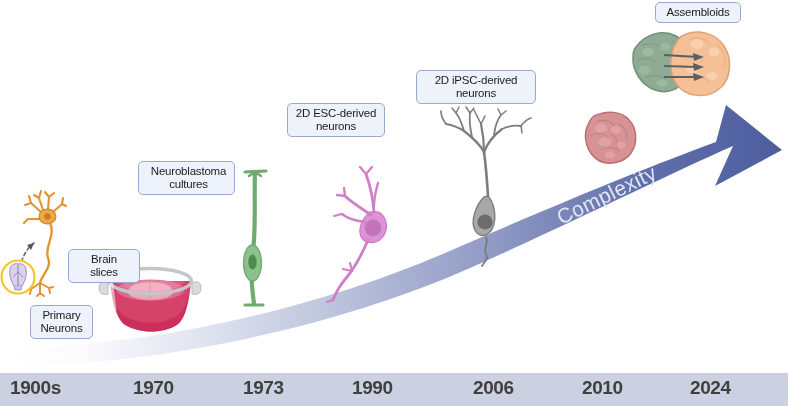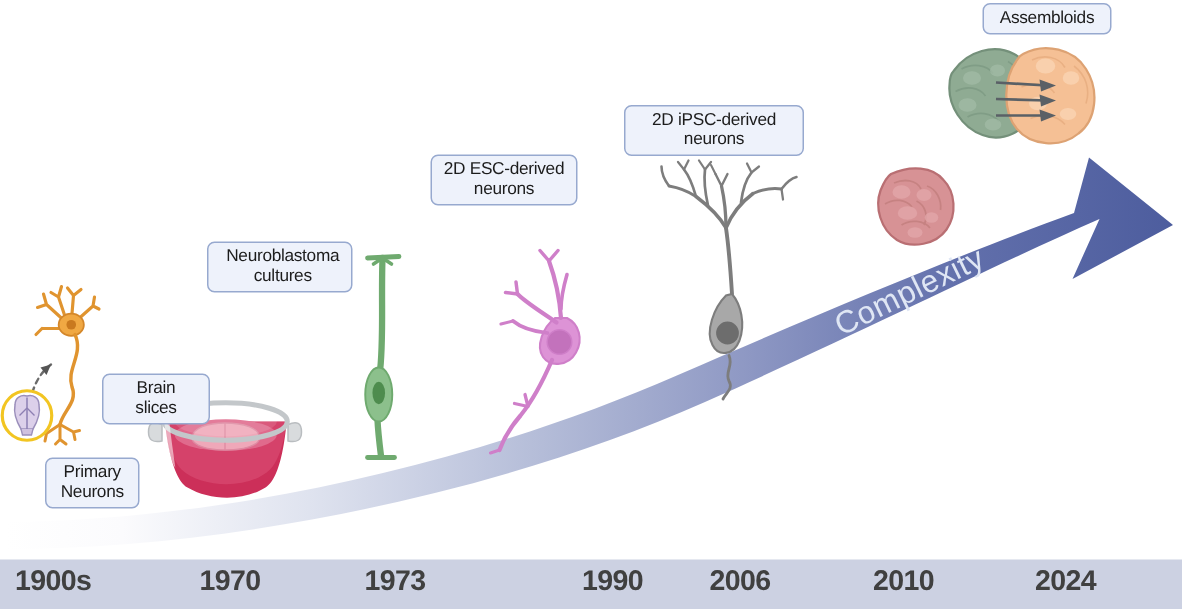--- a/index.html
+++ b/index.html
@@ -298,18 +298,18 @@
 neurons</div>
 
 
   <div class="label-box" style="left:633px;top:2px;width:86px;margin-left:22px;">Assembloids</div>
 
   <div id="timeline-band"></div>
 
   <div class="year-tick" style="left:10px;">1900s</div>
   <div class="year-tick" style="left:133px;">1970</div>
   <div class="year-tick" style="left:243px;">1973</div>
-  <div class="year-tick" style="left:352px;margin-left:36px;">1990</div>
+  <div class="year-tick" style="left:352px;">1990</div>
   <div class="year-tick" style="left:473px;">2006</div>
   <div class="year-tick" style="left:582px;">2010</div>
   <div class="year-tick" style="left:690px;">2024</div>
 
 </div>
 
 </body></html>

